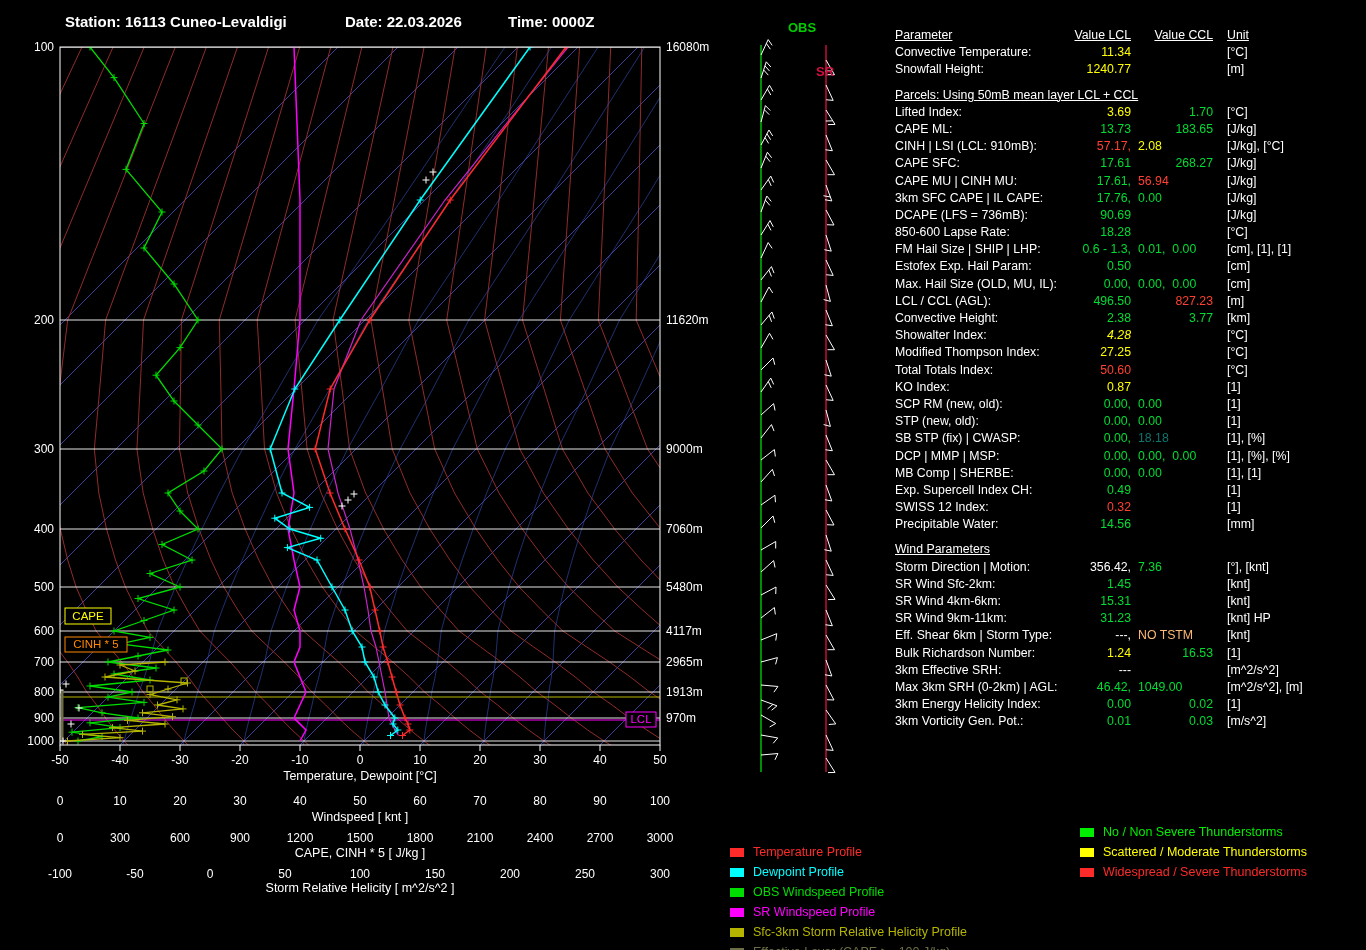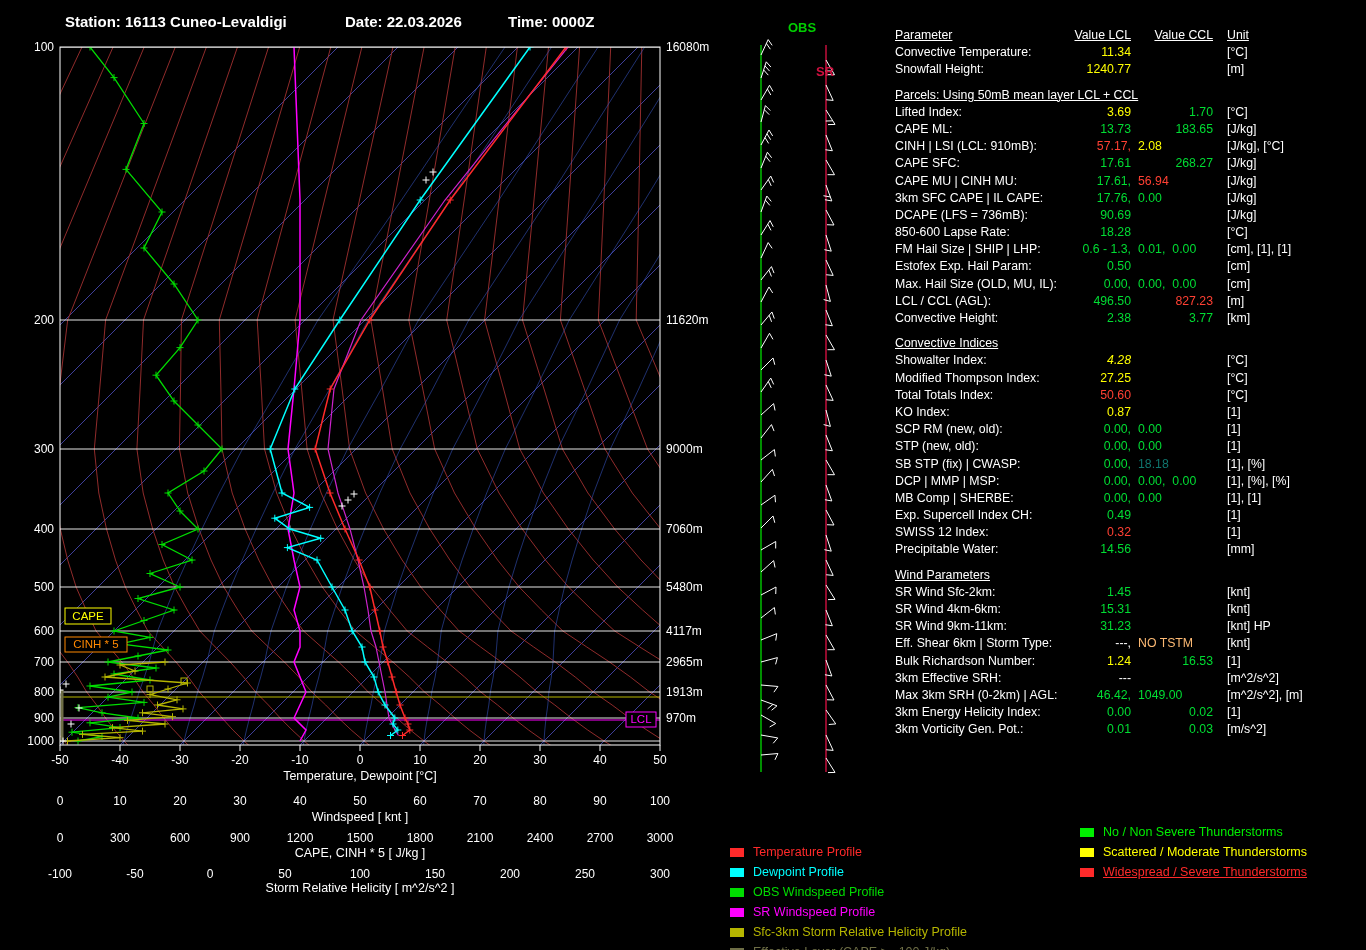--- a/index.html
+++ b/index.html
@@ -576,23 +576,20 @@
         <span class="tv1" style="color: rgb(0, 221, 51);">496.50</span>
         <span class="tv2" style="color: rgb(255, 64, 51);">827.23</span>
         <span class="tunit">[m]</span>
       </div>
       <div class="trow">
         <span class="tlabel">Convective Height:</span>
         <span class="tv1" style="color: rgb(0, 221, 51);">2.38</span>
         <span class="tv2" style="color: rgb(0, 221, 51);">3.77</span>
         <span class="tunit">[km]</span>
       </div>
-      <div class="trow tsec">
-        <span style="grid-column: 1 / span 4;">Convective Indices</span>
-      </div>
       <div class="trow">
         <span class="tlabel">Showalter Index:</span>
         <span class="tv1" style="color: rgb(255, 255, 0); font-style: italic;">4.28</span>
         <span class="tv2"></span>
         <span class="tunit">[°C]</span>
       </div>
       <div class="trow">
         <span class="tlabel">Modified Thompson Index:</span>
         <span class="tv1" style="color: rgb(255, 255, 0);">27.25</span>
         <span class="tv2"></span>
@@ -664,20 +661,28 @@
         <span class="tunit">[1]</span>
       </div>
       <div class="trow">
         <span class="tlabel">Precipitable Water:</span>
         <span class="tv1" style="color: rgb(0, 221, 51);">14.56</span>
         <span class="tv2"></span>
         <span class="tunit">[mm]</span>
       </div>
       <div class="trow tsec">
         <span style="grid-column: 1 / span 4;">Wind Parameters</span>
+      </div>
+      <div class="trow">
+        <span class="tlabel">Storm Direction | Motion:</span>
+        <span class="tv1" style="color: rgb(255, 255, 255);">356.42,</span>
+        <span class="tsp">
+          <span style="color: rgb(0, 221, 51);">7.36</span>
+        </span>
+        <span class="tunit">[°], [knt]</span>
       </div>
       <div class="trow">
         <span class="tlabel">SR Wind Sfc-2km:</span>
         <span class="tv1" style="color: rgb(0, 221, 51);">1.45</span>
         <span class="tv2"></span>
         <span class="tunit">[knt]</span>
       </div>
       <div class="trow">
         <span class="tlabel">SR Wind 4km-6km:</span>
         <span class="tv1" style="color: rgb(0, 221, 51);">15.31</span>
@@ -762,16 +767,16 @@
       <div class="legend-item">
         <span class="swatch" style="background: rgb(0, 238, 0);"></span>
         <span style="color: rgb(0, 238, 0);">No / Non Severe Thunderstorms</span>
       </div>
       <div class="legend-item">
         <span class="swatch" style="background: rgb(255, 255, 0);"></span>
         <span style="color: rgb(255, 255, 0);">Scattered / Moderate Thunderstorms</span>
       </div>
       <div class="legend-item">
         <span class="swatch" style="background: rgb(255, 42, 42);"></span>
-        <span style="color: rgb(255, 42, 42); text-decoration: underline;">Widespread / Severe Thunderstorms</span>
+        <span style="color: rgb(255, 42, 42);">Widespread / Severe Thunderstorms</span>
       </div>
     </div>
 </div>
 
 </body></html>

